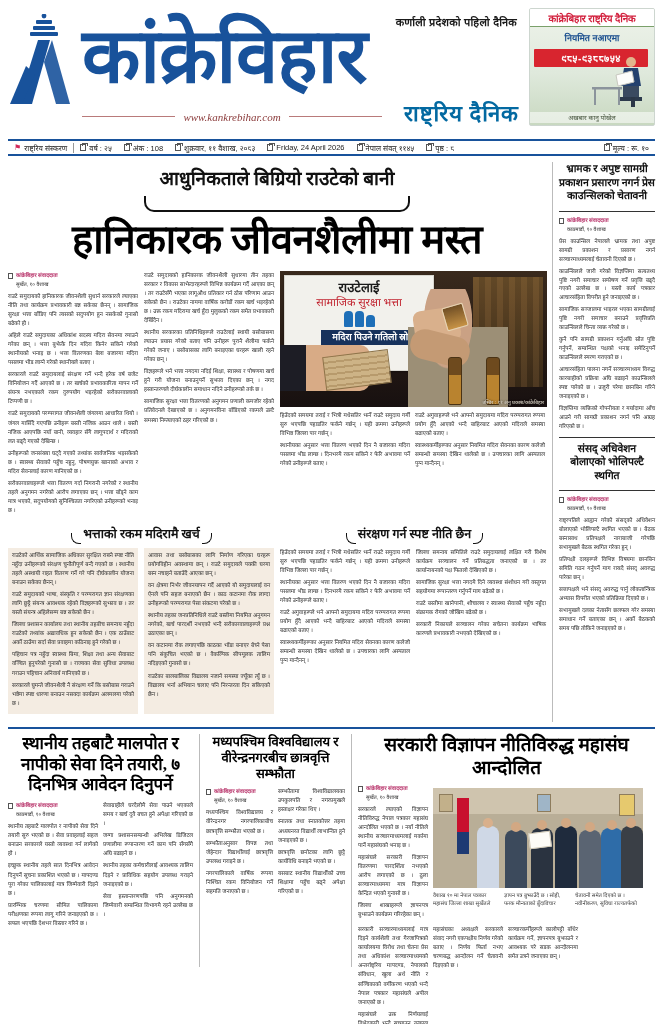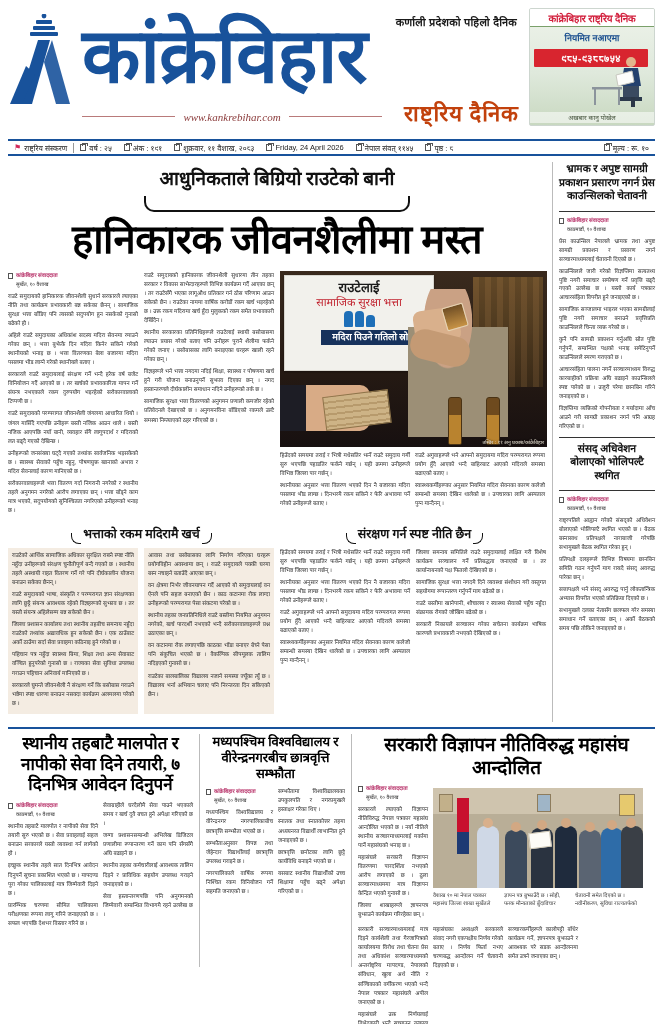--- a/index.html
+++ b/index.html
@@ -29,21 +29,21 @@
   }
   .wordmark {
     font-family: "Liberation Serif", "DejaVu Serif", serif;
     font-weight: 700; font-size: 76px; line-height: .96;
     color: #18529b; letter-spacing: -1px;
     margin: 14px 0 0 0; white-space: nowrap;
   }
   .sub-daily {
     position: absolute; right: 4px; bottom: -4px;
     font-family: "Liberation Serif", "DejaVu Serif", serif;
-    font-weight: 700; font-size: 22px; color: #c2410c;
+    font-weight: 700; font-size: 22px; color: #0369a1;
     letter-spacing: 1px; white-space: nowrap;
   }
   .url-rule { display: flex; align-items: center; gap: 8px; margin-top: 18px; width: 300px; }
   .url-rule .rule { height: 1px; background: #b97a7a; flex: 1 1 auto; }
   .url-rule .url {
     font-family: "Liberation Serif", "DejaVu Serif", serif;
     font-style: italic; font-size: 11px; color: #8a3a3a; white-space: nowrap;
   }
 
   
@@ -118,21 +118,21 @@
   .col-1 { width: 130px; flex: 0 0 auto; }
   .col-2 { width: 130px; flex: 0 0 auto; }
   .figure { width: 267px; flex: 0 0 auto; }
 
   .byline { display: flex; align-items: flex-start; gap: 3px; margin-bottom: 3px; }
   .byline .box2 { width: 5px; height: 6px; border: 1px solid #555; margin-top: 2px; flex: 0 0 auto; }
   .byline .who { font-size: 5.4px; font-weight: 700; color: #b8336a; line-height: 1.4; }
   .byline .where { font-size: 5.2px; color: #333; }
 
   
-  .photo { width: 267px; height: 176px; position: relative; overflow: hidden; background: #0f172a; }
+  .photo { width: 267px; height: 136px; position: relative; overflow: hidden; background: #0f172a; }
   .photo .shelf { position: absolute; inset: 0; background:
       linear-gradient(180deg,#3a2a1d 0%,#241913 60%,#171010 100%); }
   .photo .bottles {
     position: absolute; right: 4px; top: 6px; width: 70px; height: 110px;
     background:
       linear-gradient(180deg, rgba(190,140,70,.35), rgba(60,40,20,.1)),
       repeating-linear-gradient(90deg,#5a4226 0 6px, #3d2d19 6px 12px);
     opacity: .85;
   }
   .banner {
@@ -307,21 +307,21 @@
     <div class="cell">
       <span class="flag">⚑</span>
       <span>राष्ट्रिय संस्करण</span>
     </div>
     <div class="cell">
       <span class="box"></span>
       <span>वर्ष : २५</span>
     </div>
     <div class="cell">
       <span class="box"></span>
-      <span>अंक : १९१</span>
+      <span>अंक : 108</span>
     </div>
     <div class="cell">
       <span class="box"></span>
       <span>शुक्रवार, ११ वैशाख, २०८३</span>
     </div>
     <div class="cell">
       <span class="box"></span>
       <span>Friday, 24 April 2026</span>
     </div>
     <div class="cell">

